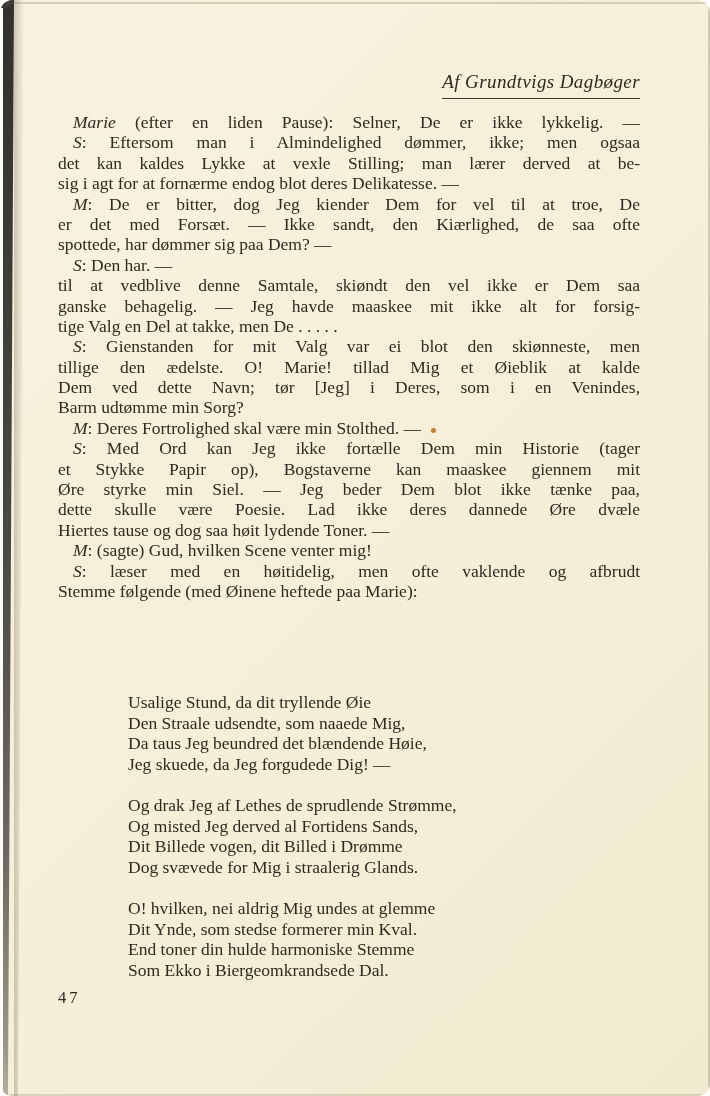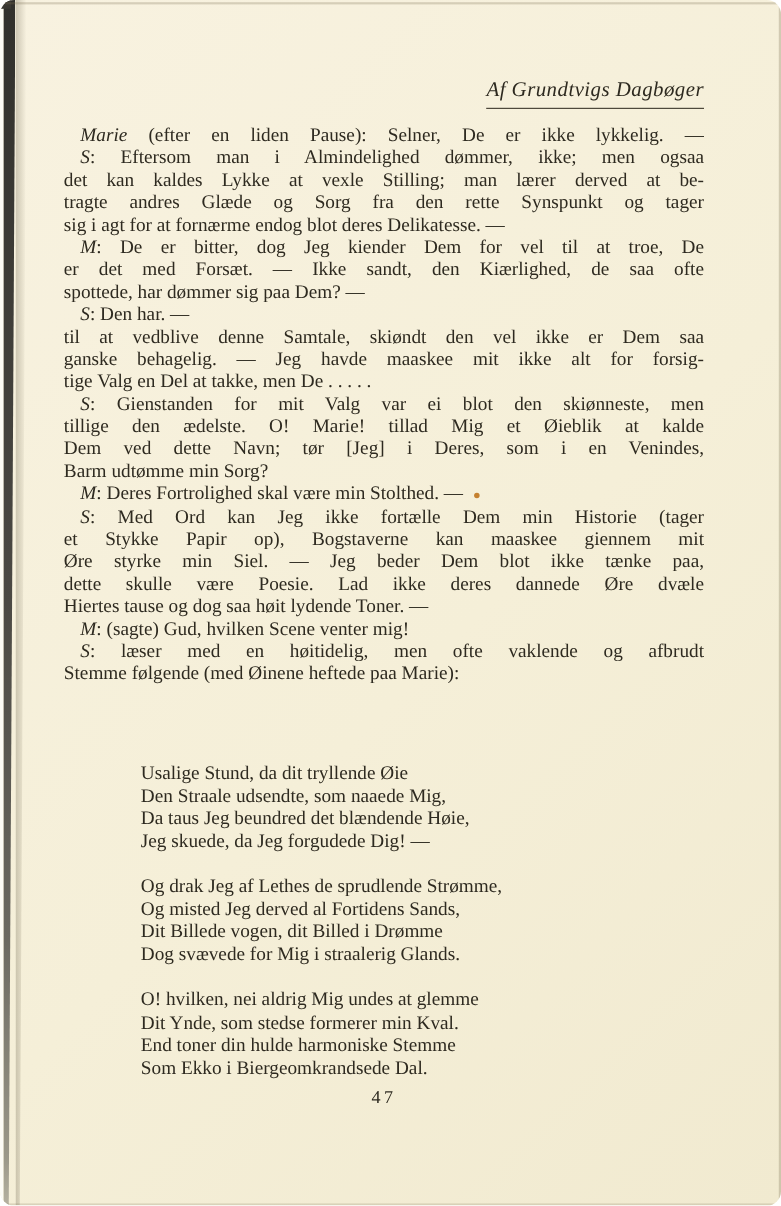--- a/index.html
+++ b/index.html
@@ -75,21 +75,20 @@
     line-height: 20.5px;
   }
   .stanza { margin-bottom: 21px; }
   .poem .line { height: 20.5px; }
 
   .page-number {
     position: absolute;
     top: 988px;
     left: 58px;
     width: 582px;
-    text-align: center;
     font-size: 16.5px;
     letter-spacing: 3px;
   }
 </style>
 </head>
 <body>
 
 <div class="page">
   <div class="edge-white"></div>
   <div class="edge-dark"></div>
@@ -98,21 +97,20 @@
   <div class="hairline-top"></div>
   <div class="hairline-right"></div>
   <div class="hairline-bottom"></div>
 
   <div class="running-header">Af Grundtvigs Dagbøger</div>
 
   <div class="body-text" id="body-text">
       <div class="line justify indent"><span class="speaker">Marie</span><span> (efter en liden Pause): Selner, De er ikke lykkelig. —</span></div>
       <div class="line justify indent"><span class="speaker">S</span><span>: Eftersom man i Almindelighed dømmer, ikke; men ogsaa</span></div>
       <div class="line justify"><span>det kan kaldes Lykke at vexle Stilling; man lærer derved at be-</span></div>
-      <div class="line justify"><span>tragte andres Glæde og Sorg fra den rette Synspunkt og tager</span></div>
       <div class="line"><span>sig i agt for at fornærme endog blot deres Delikatesse. —</span></div>
       <div class="line justify indent"><span class="speaker">M</span><span>: De er bitter, dog Jeg kiender Dem for vel til at troe, De</span></div>
       <div class="line justify"><span>er det med Forsæt. — Ikke sandt, den Kiærlighed, de saa ofte</span></div>
       <div class="line"><span>spottede, har dømmer sig paa Dem? —</span></div>
       <div class="line indent"><span class="speaker">S</span><span>: Den har. —</span></div>
       <div class="line justify"><span>til at vedblive denne Samtale, skiøndt den vel ikke er Dem saa</span></div>
       <div class="line justify"><span>ganske behagelig. — Jeg havde maaskee mit ikke alt for forsig-</span></div>
       <div class="line"><span>tige Valg en Del at takke, men De . . . . .</span></div>
       <div class="line justify indent"><span class="speaker">S</span><span>: Gienstanden for mit Valg var ei blot den skiønneste, men</span></div>
       <div class="line justify"><span>tillige den ædelste. O! Marie! tillad Mig et Øieblik at kalde</span></div>

